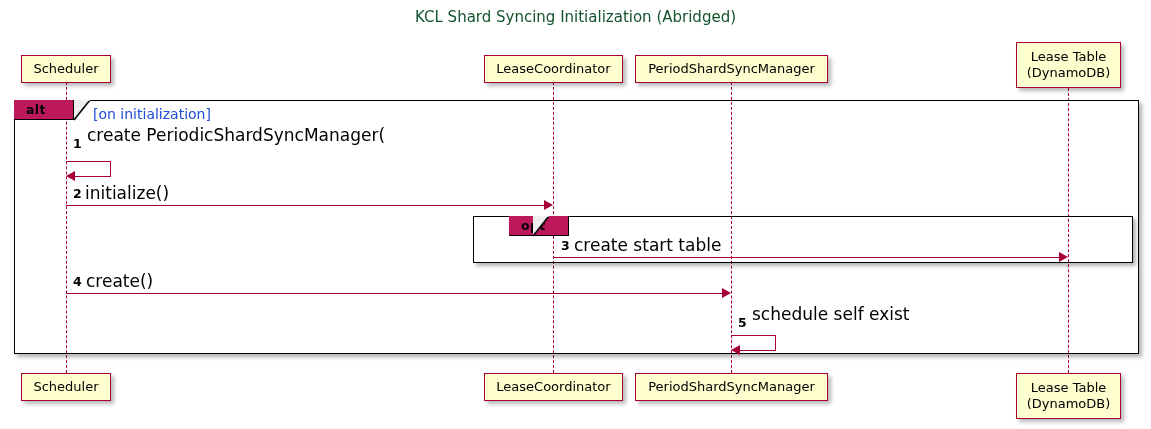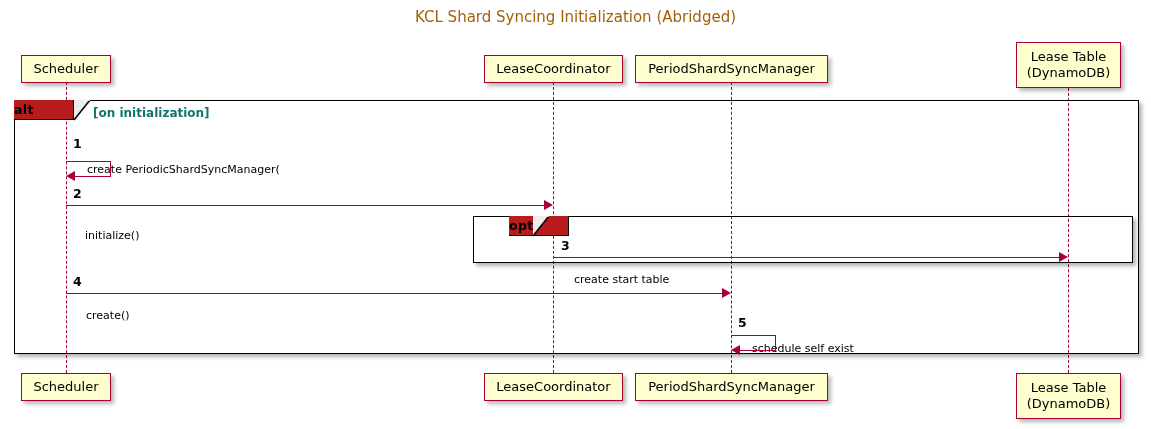--- a/index.html
+++ b/index.html
@@ -23,21 +23,21 @@
   .abs { position: absolute; }
 
   
   .diagram-title {
     position: absolute;
     left: 0;
     top: 8px;
     width: 1151px;
     text-align: center;
     font-size: 15px;
-    color: #a16207;
+    color: #14532d;
     font-family: "DejaVu Sans", sans-serif;
     white-space: nowrap;
   }
 
   
   .participant {
     position: absolute;
     box-sizing: border-box;
     background: #FEFECE;
     border: 1.5px solid #A80036;
@@ -65,36 +65,37 @@
   .fragment {
     position: absolute;
     box-sizing: border-box;
     border: 1.6px solid #000000;
     background: transparent;
     box-shadow: 3px 3px 4px rgba(0,0,0,0.30);
   }
   .frag-tab {
     position: absolute;
     box-sizing: border-box;
-    background: #b91c1c;
+    background: #be185d;
     border-right: 1.6px solid #000000;
     border-bottom: 1.6px solid #000000;
     color: #000000;
     font-size: 12.5px;
     font-weight: bold;
     font-family: "DejaVu Sans", sans-serif;
     display: flex;
     align-items: center;
+    padding-left: 12px;
     letter-spacing: 0.4px;
   }
   .frag-guard {
     position: absolute;
-    color: #0f766e;
-    font-size: 12px;
-    font-weight: bold;
+    color: #1d4ed8;
+    font-size: 14px;
+    font-weight: normal;
     font-family: "DejaVu Sans", sans-serif;
     white-space: nowrap;
   }
 
   
   .msg-line {
     position: absolute;
     height: 0;
     border-top: 1.4px solid #A80036;
   }
@@ -103,25 +104,24 @@
     width: 0; height: 0;
     border-top: 5px solid transparent;
     border-bottom: 5px solid transparent;
   }
   .msg-arrow.right { border-left: 9px solid #A80036; }
   .msg-arrow.left  { border-right: 9px solid #A80036; }
 
   .msg-label {
     position: absolute;
     color: #000000;
-    font-size: 11px;
+    font-size: 17px;
     line-height: 15px;
     font-family: "DejaVu Sans", sans-serif;
     white-space: nowrap;
-    margin-top: 34px;
   }
   .msg-num {
     position: absolute;
     color: #000000;
     font-size: 12.5px;
     font-weight: bold;
     font-family: "DejaVu Sans", sans-serif;
   }
 
   
@@ -164,21 +164,21 @@
   </svg>
 
   <div class="msg-num" style="left:73px; top:136px;">1</div>
   <div class="msg-label" style="left:87px; top:128px;">create PeriodicShardSyncManager(</div>
   <div class="self-seg self-top" style="left:66px;  top:161px; width:45px;"></div>
   <div class="self-seg self-right" style="left:110px; top:161px; height:15px;"></div>
   <div class="self-seg self-bottom" style="left:75px;  top:176px; width:36px;"></div>
   <div class="msg-arrow left" style="left:66px; top:171px;"></div>
 
   <div class="msg-num" style="left:73px; top:186px;">2</div>
-  <div class="msg-label" style="left:85px; top:194px;">initialize()</div>
+  <div class="msg-label" style="left:85px; top:186px;">initialize()</div>
   <div class="msg-line" style="left:66px; top:205px; width:478px;"></div>
   <div class="msg-arrow right" style="left:544px; top:200px;"></div>
 
   <div class="msg-num" style="left:561px; top:238px;">3</div>
   <div class="msg-label" style="left:574px; top:238px;">create start table</div>
   <div class="msg-line" style="left:553px; top:257px; width:506px;"></div>
   <div class="msg-arrow right" style="left:1059px; top:252px;"></div>
 
   <div class="msg-num" style="left:73px; top:274px;">4</div>
   <div class="msg-label" style="left:86px; top:274px;">create()</div>

